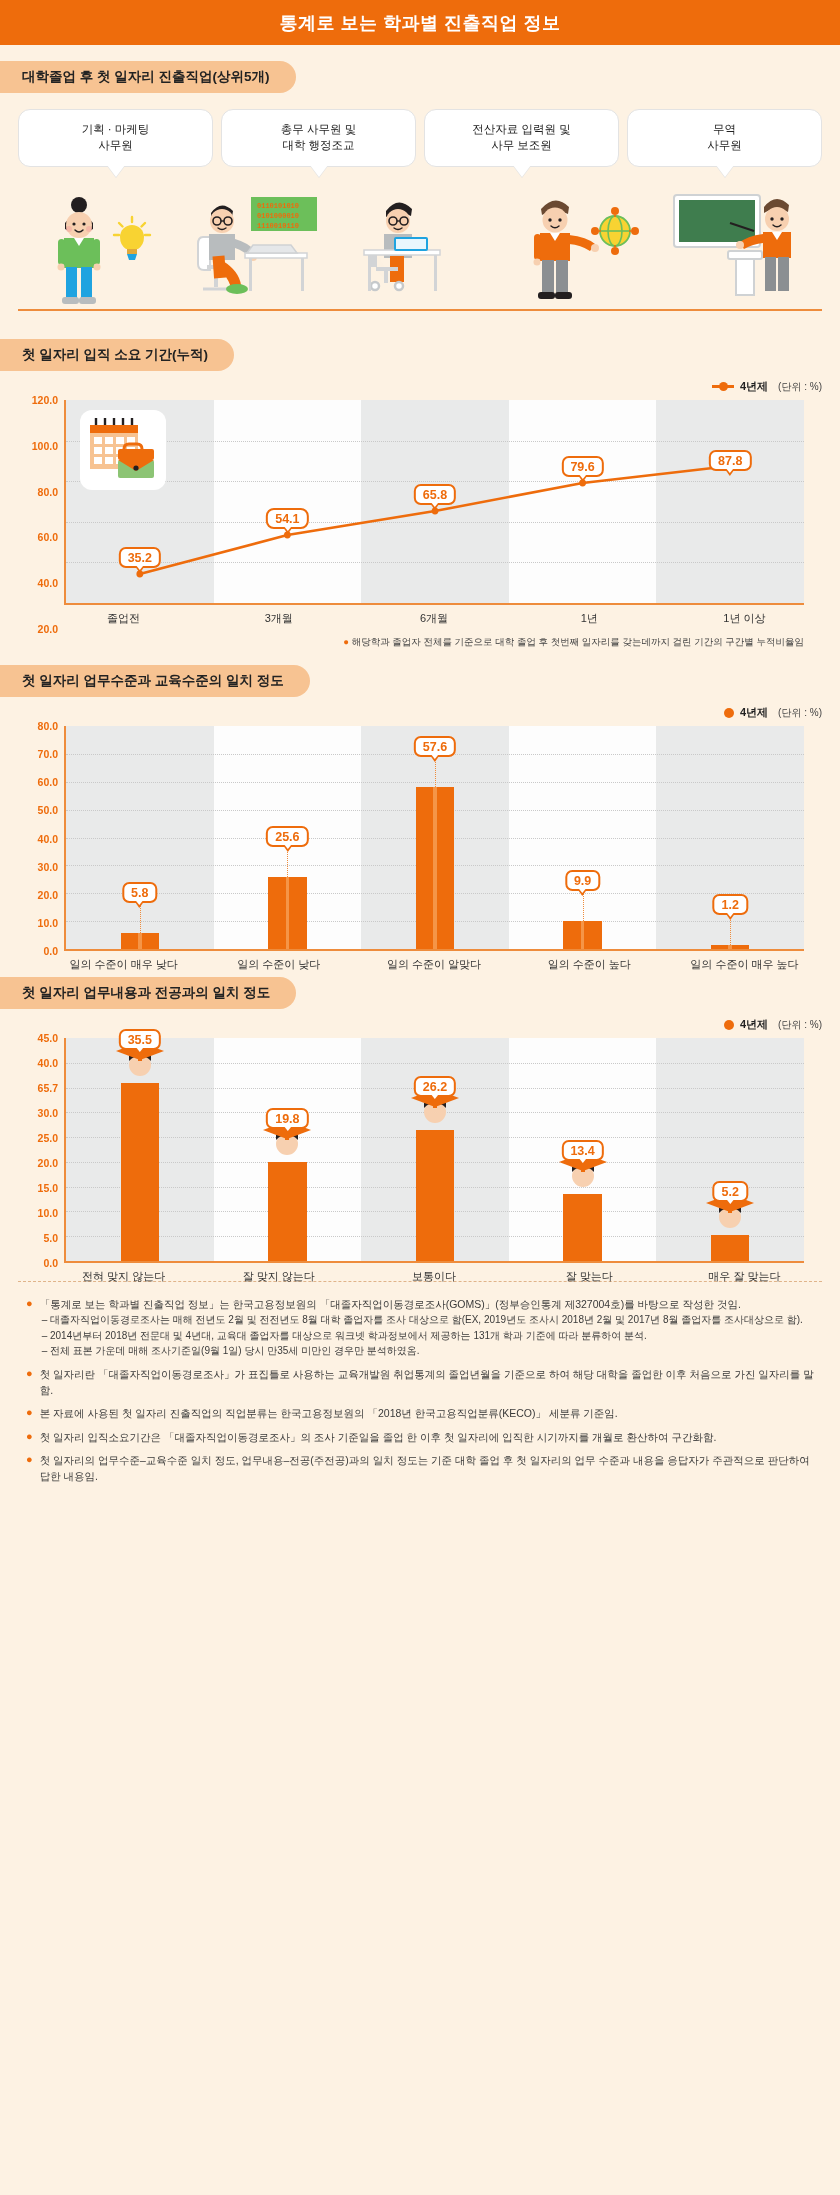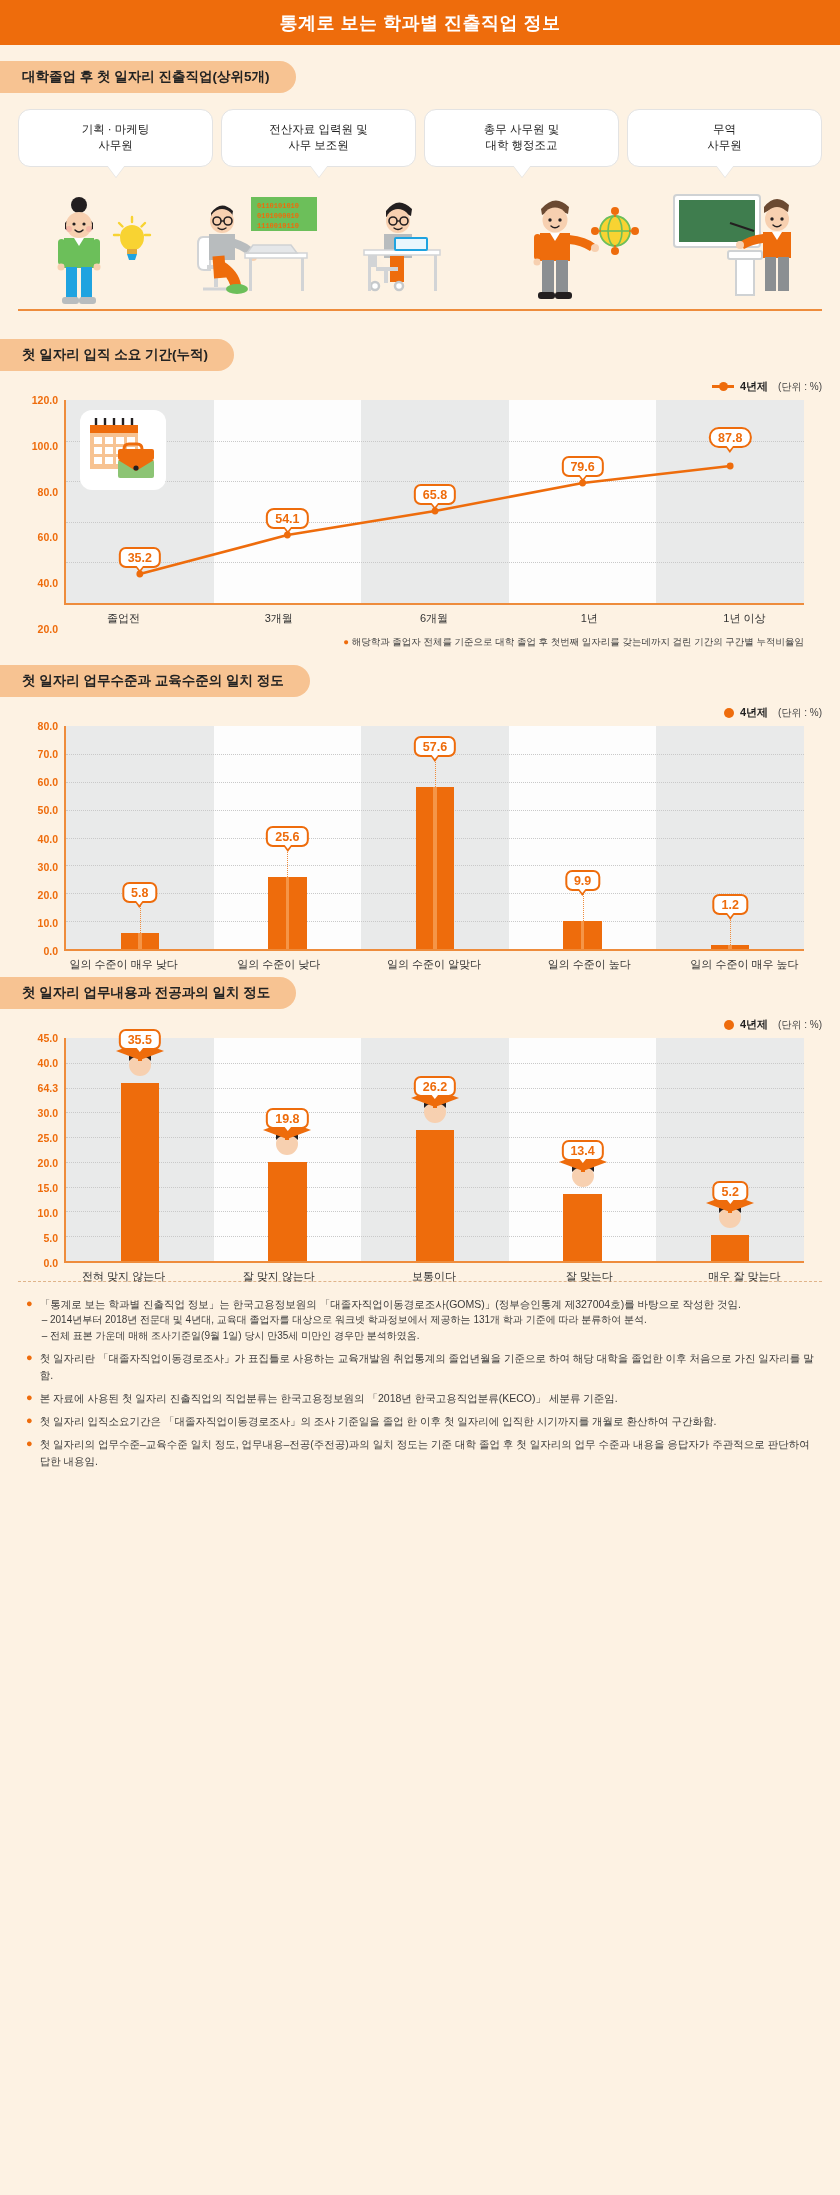--- a/index.html
+++ b/index.html
@@ -125,27 +125,27 @@
     <div class="pill">대학졸업 후 첫 일자리 진출직업(상위5개)</div>
 
     <div class="jobs-wrap">
       <div class="jobs-row">
         <div class="job-card">
           <span style="white-space:pre-line">기획 · 마케팅
 사무원</span>
           <span class="tail"></span>
         </div>
         <div class="job-card">
+          <span style="white-space:pre-line">총무 사무원 및
+대학 행정조교</span>
+          <span class="tail"></span>
+        </div>
+        <div class="job-card">
           <span style="white-space:pre-line">전산자료 입력원 및
 사무 보조원</span>
-          <span class="tail"></span>
-        </div>
-        <div class="job-card">
-          <span style="white-space:pre-line">총무 사무원 및
-대학 행정조교</span>
           <span class="tail"></span>
         </div>
         <div class="job-card">
           <span style="white-space:pre-line">무역
 사무원</span>
           <span class="tail"></span>
         </div>
       </div>
     </div>
 
@@ -390,21 +390,21 @@
               <circle cx="50%" cy="111" r="3.4"></circle>
                 <circle cx="70%" cy="83" r="3.4"></circle>
               <circle cx="90%" cy="66" r="3.4"></circle>
             </g>
           </svg>
 
           <div class="badge" style="left:10%; top:168px;">35.2</div>
           <div class="badge" style="left:30%; top:129px;border-radius:8px;">54.1</div>
           <div class="badge" style="left:50%; top:105px;">65.8</div>
           <div class="badge" style="left:70%; top:77px;">79.6</div>
-          <div class="badge" style="left:90%; top:48px;border-radius:10px;">87.8</div>
+          <div class="badge" style="left:90%; top:71px;">87.8</div>
         </div>
 
         <div class="xlabels" style="margin-right:18px;">
           <span class="xlab">졸업전</span>
           <span class="xlab">3개월</span>
           <span class="xlab">6개월</span>
           <span class="xlab">1년</span>
           <span class="xlab">1년 이상</span>
         </div>
       </div>
@@ -494,21 +494,21 @@
         <span>4년제</span>
       </span>
       <span class="unit">(단위 : %)</span>
     </div>
 
     <div class="chart-block">
       <div class="plot" style="height:225px;padding-left:46px;">
         <div class="ylabels">
           <span class="ylabel" style="top:0%">45.0</span>
           <span class="ylabel" style="top:11.11%">40.0</span>
-          <span class="ylabel" style="top:22.22%">64.3</span>
+          <span class="ylabel" style="top:22.22%">65.7</span>
           <span class="ylabel" style="top:33.33%">30.0</span>
           <span class="ylabel" style="top:44.44%">25.0</span>
           <span class="ylabel" style="top:55.55%">20.0</span>
           <span class="ylabel" style="top:66.66%">15.0</span>
           <span class="ylabel" style="top:77.77%">10.0</span>
           <span class="ylabel" style="top:88.88%">5.0</span>
           <span class="ylabel" style="top:100%">0.0</span>
         </div>
         <div class="plot-inner" style="height:225px;margin-right:18px;">
           <div class="bands">
@@ -598,20 +598,21 @@
     </div>
   </div>
 
   <div class="divider"></div>
   <div class="footnotes">
 
     <div class="fn">
       <span class="dot">●</span>
       <span>
         <span>「통계로 보는 학과별 진출직업 정보」는 한국고용정보원의 「대졸자직업이동경로조사(GOMS)」(정부승인통계 제327004호)를 바탕으로 작성한 것임.</span>
+        <div class="fn-sub">– 대졸자직업이동경로조사는 매해 전년도 2월 및 전전년도 8월 대학 졸업자를 조사 대상으로 함(EX, 2019년도 조사시 2018년 2월 및 2017년 8월 졸업자를 조사대상으로 함).</div>
         <div class="fn-sub">– 2014년부터 2018년 전문대 및 4년대, 교육대 졸업자를 대상으로 워크넷 학과정보에서 제공하는 131개 학과 기준에 따라 분류하여 분석.</div>
         <div class="fn-sub">– 전체 표본 가운데 매해 조사기준일(9월 1일) 당시 만35세 미만인 경우만 분석하였옴.</div>
       </span>
     </div>
 
     <div class="fn">
       <span class="dot">●</span>
       <span>첫 일자리란 「대졸자직업이동경로조사」가 표집틀로 사용하는 교육개발원 취업통계의 졸업년월을 기준으로 하여 해당 대학을 졸업한 이후 처음으로 가진 일자리를 말함.</span>
     </div>
 

